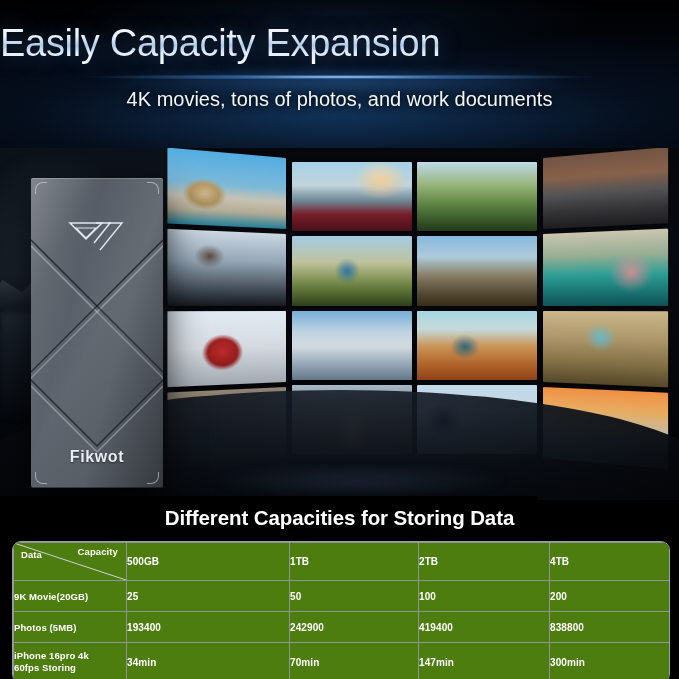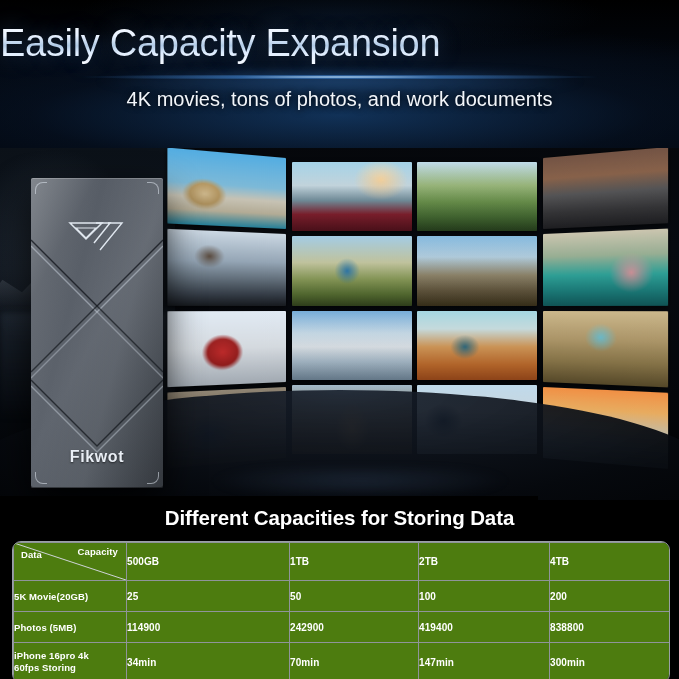--- a/index.html
+++ b/index.html
@@ -323,30 +323,30 @@
               <span class="hdr-cap">Capacity</span>
               <span class="hdr-dat">Data</span>
             </td>
             <td>500GB</td>
             <td>1TB</td>
             <td>2TB</td>
             <td>4TB</td>
           </tr>
 
           <tr>
-            <td>5K Movie(20GB)</td>
+            <td>9K Movie(20GB)</td>
             <td>25</td>
             <td>50</td>
             <td>100</td>
             <td>200</td>
           </tr>
 
           <tr>
             <td>Photos (5MB)</td>
-            <td>114900</td>
+            <td>193400</td>
             <td>242900</td>
             <td>419400</td>
             <td>838800</td>
           </tr>
 
           <tr>
             <td class="two-line">
               <div>iPhone 16pro 4k</div>
               <div>60fps Storing</div>
             </td>

